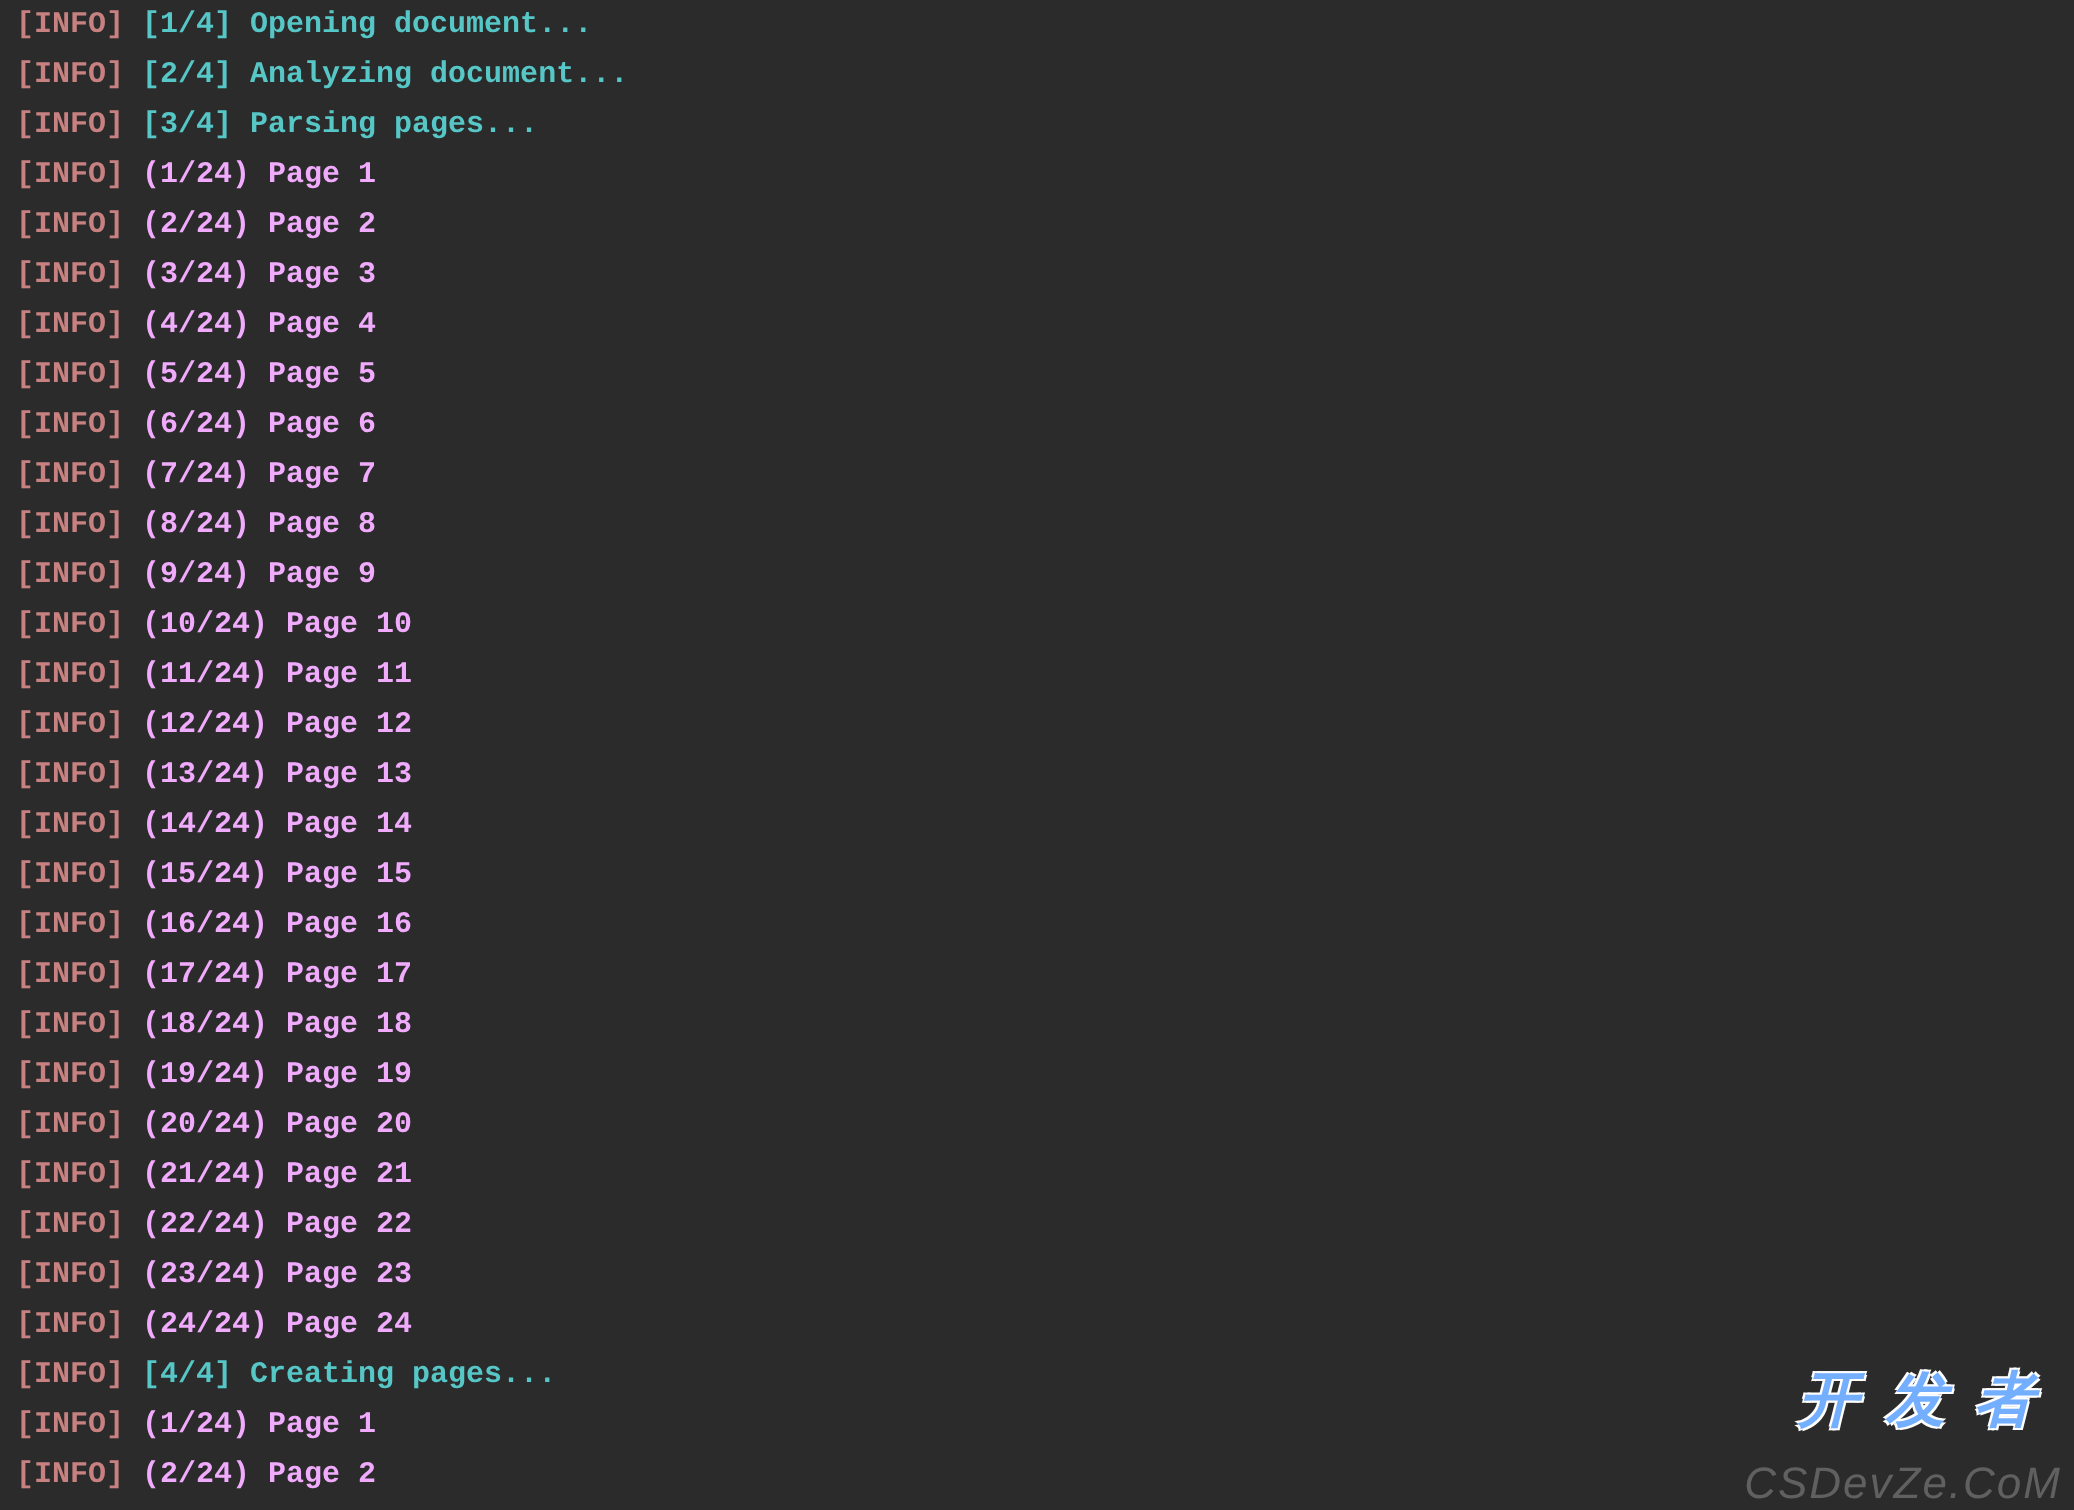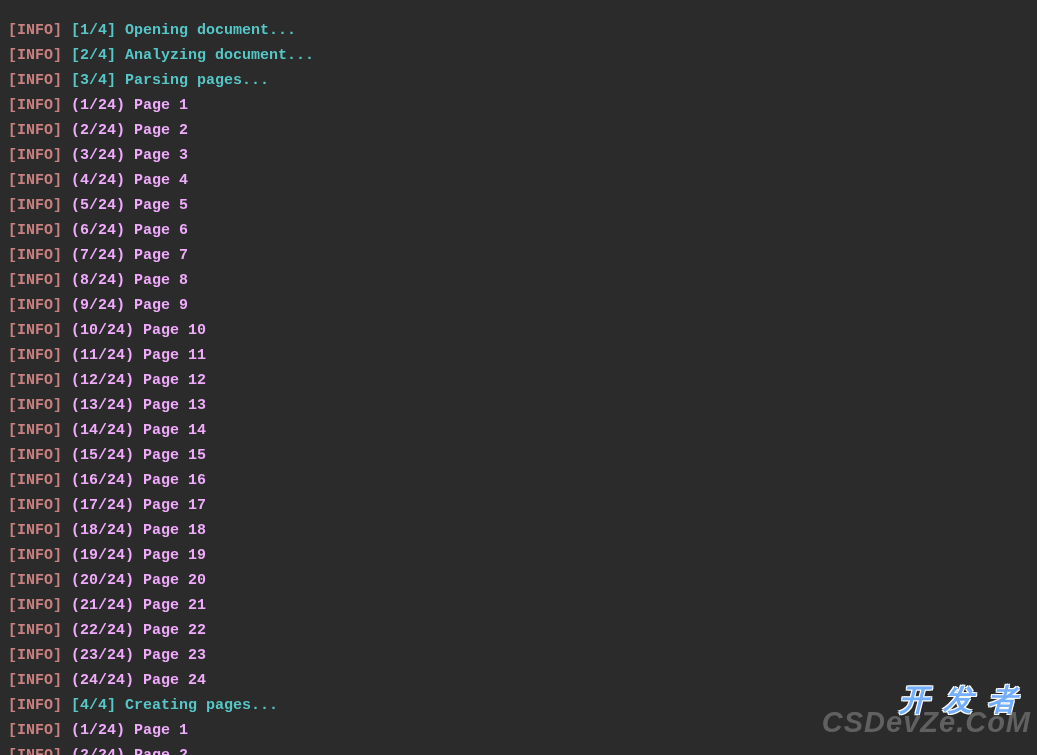--- a/index.html
+++ b/index.html
@@ -10,21 +10,21 @@
     height: 755px;
     overflow: hidden;
     position: relative;
     font-family: "Consolas", "Menlo", "Courier New", monospace;
     font-size: 15px;
   }
   .terminal {
     box-sizing: border-box;
     width: 1037px;
     height: 755px;
-    padding: 18px 8px;
+    padding: 0 8px;
     background: #2b2b2b;
     white-space: pre;
     line-height: 25px;
   }
   .log-line {
     display: block;
   }
   .level {
     color: #c88181; 
     font-weight: bold;
@@ -54,24 +54,24 @@
        1px -1px 0 #fff,
       -1px  1px 0 #fff,
        1px  1px 0 #fff;
     pointer-events: none;
     user-select: none;
     margin-top: 32px;
   }
   .wm-en {
     position: absolute;
     right: 6px;
-    bottom: 16px;
+    bottom: 0;
     font-family: "Arial", "Helvetica", sans-serif;
-    font-size: 29px;
-    font-weight: bold;
+    font-size: 22px;
+    font-weight: normal;
     font-style: italic;
     color: rgba(150, 150, 150, 0.5);
     letter-spacing: 1px;
     pointer-events: none;
     user-select: none;
   }
 </style>
 </head>
 <body>
 

